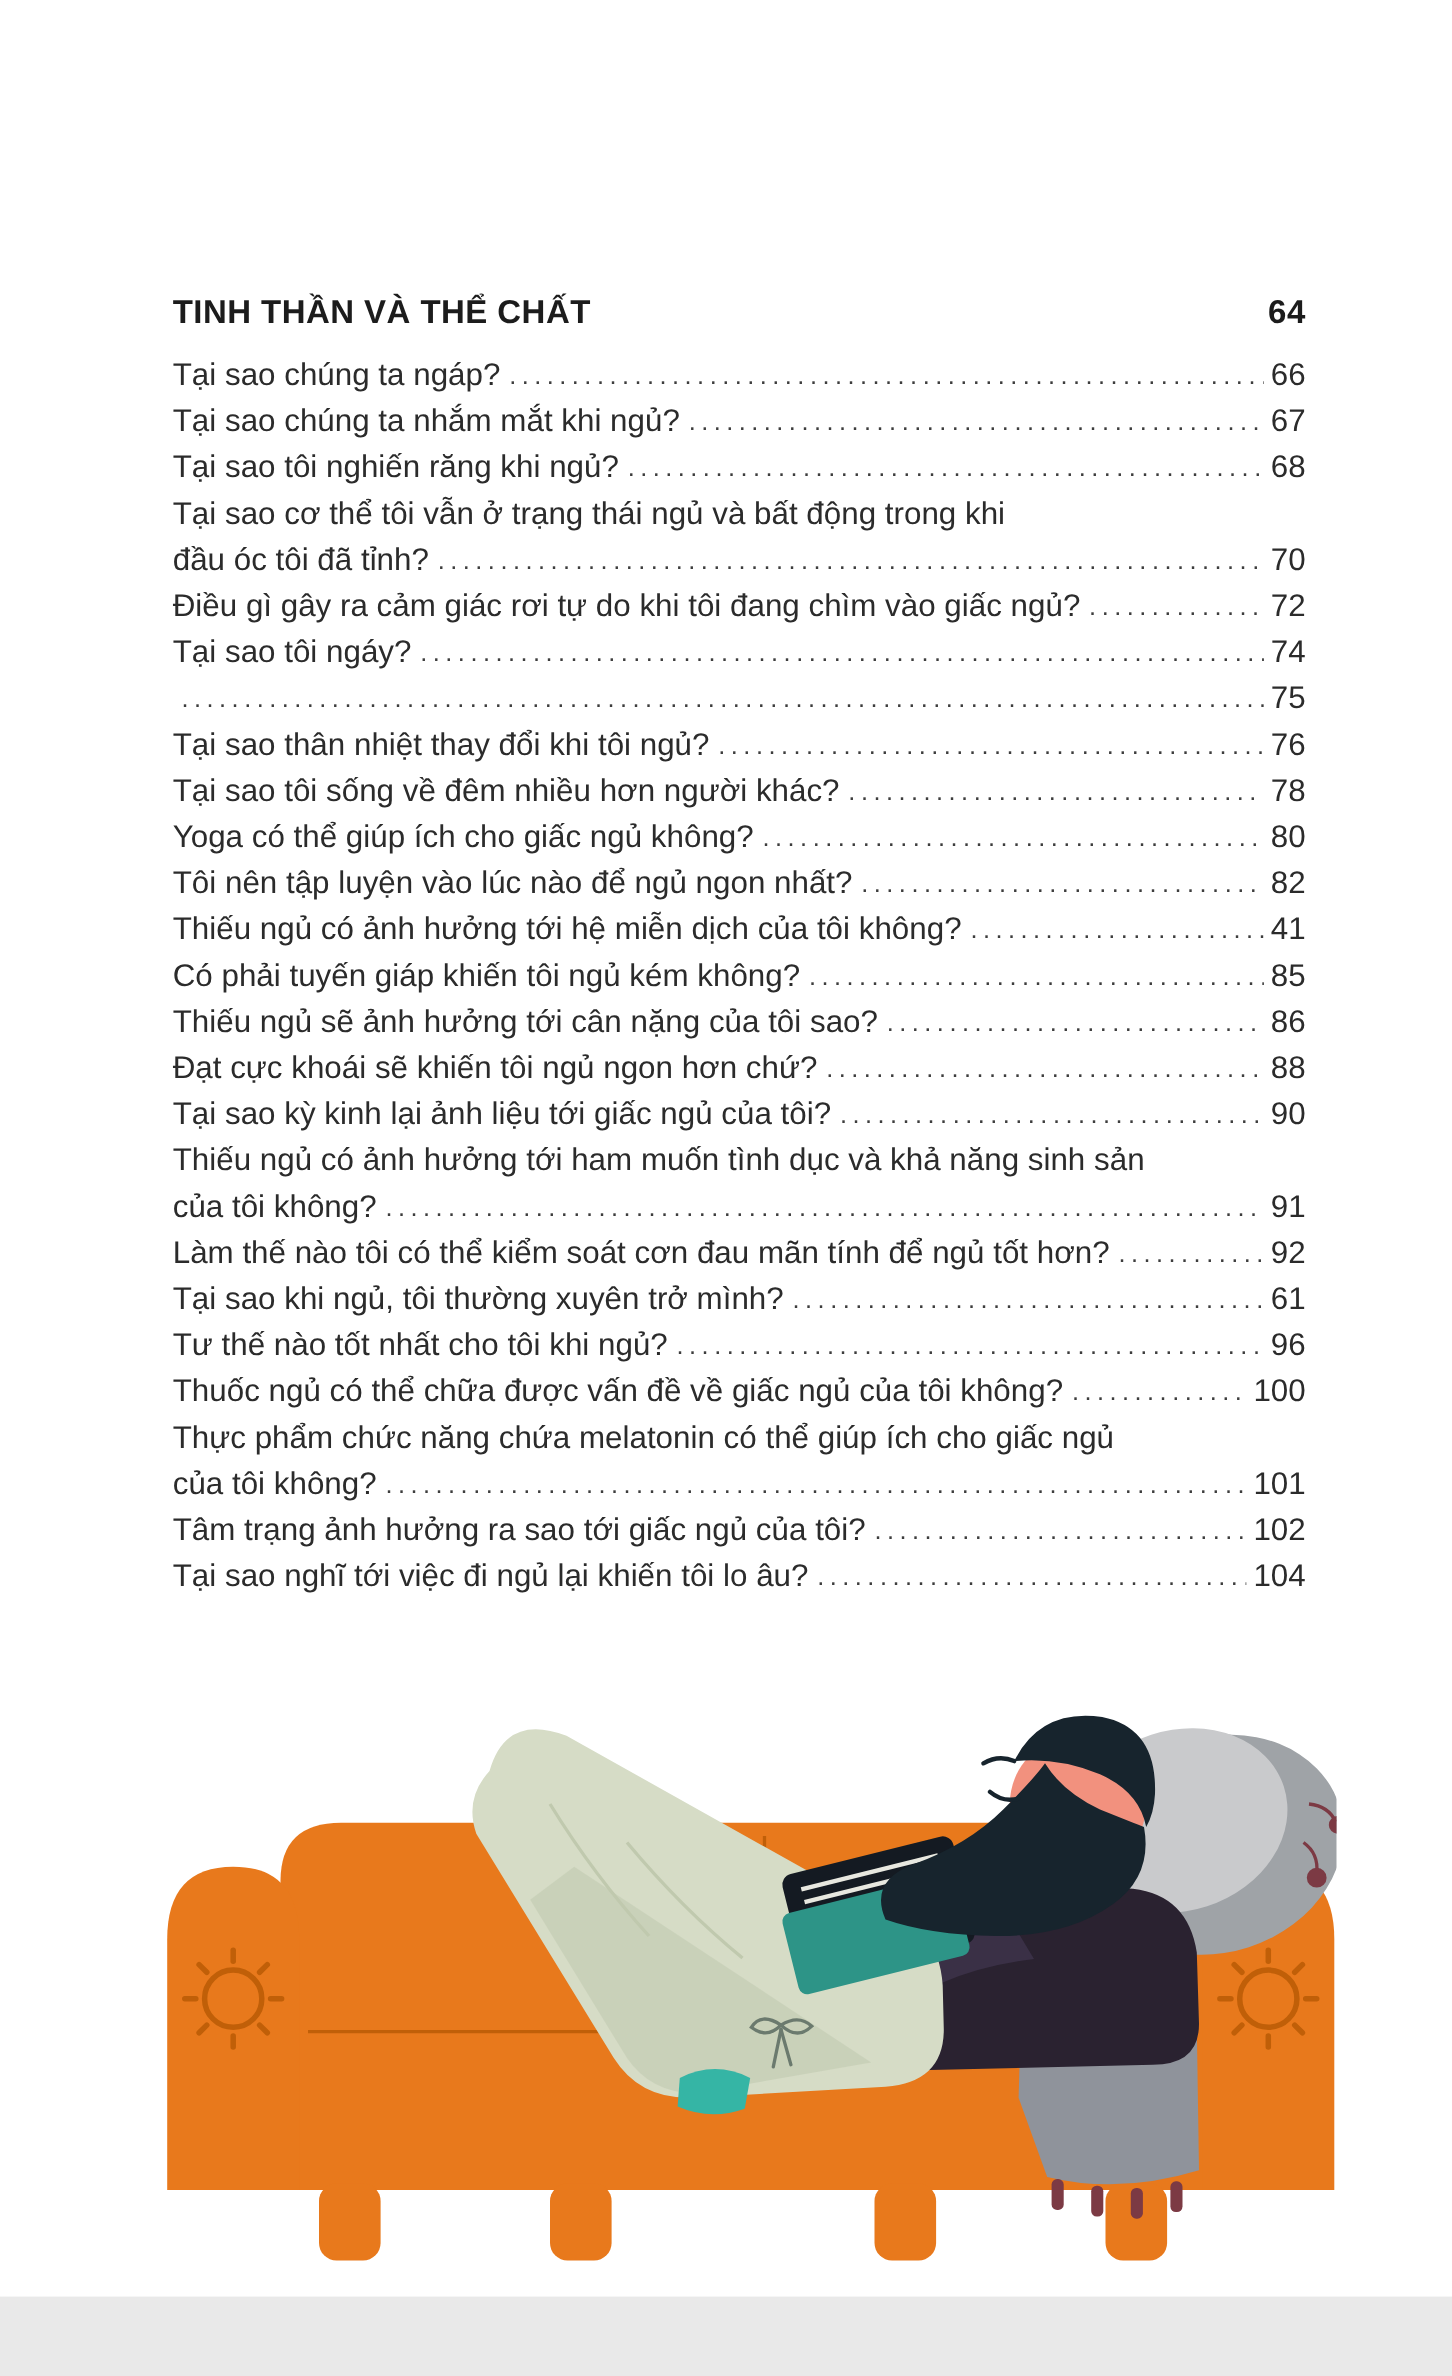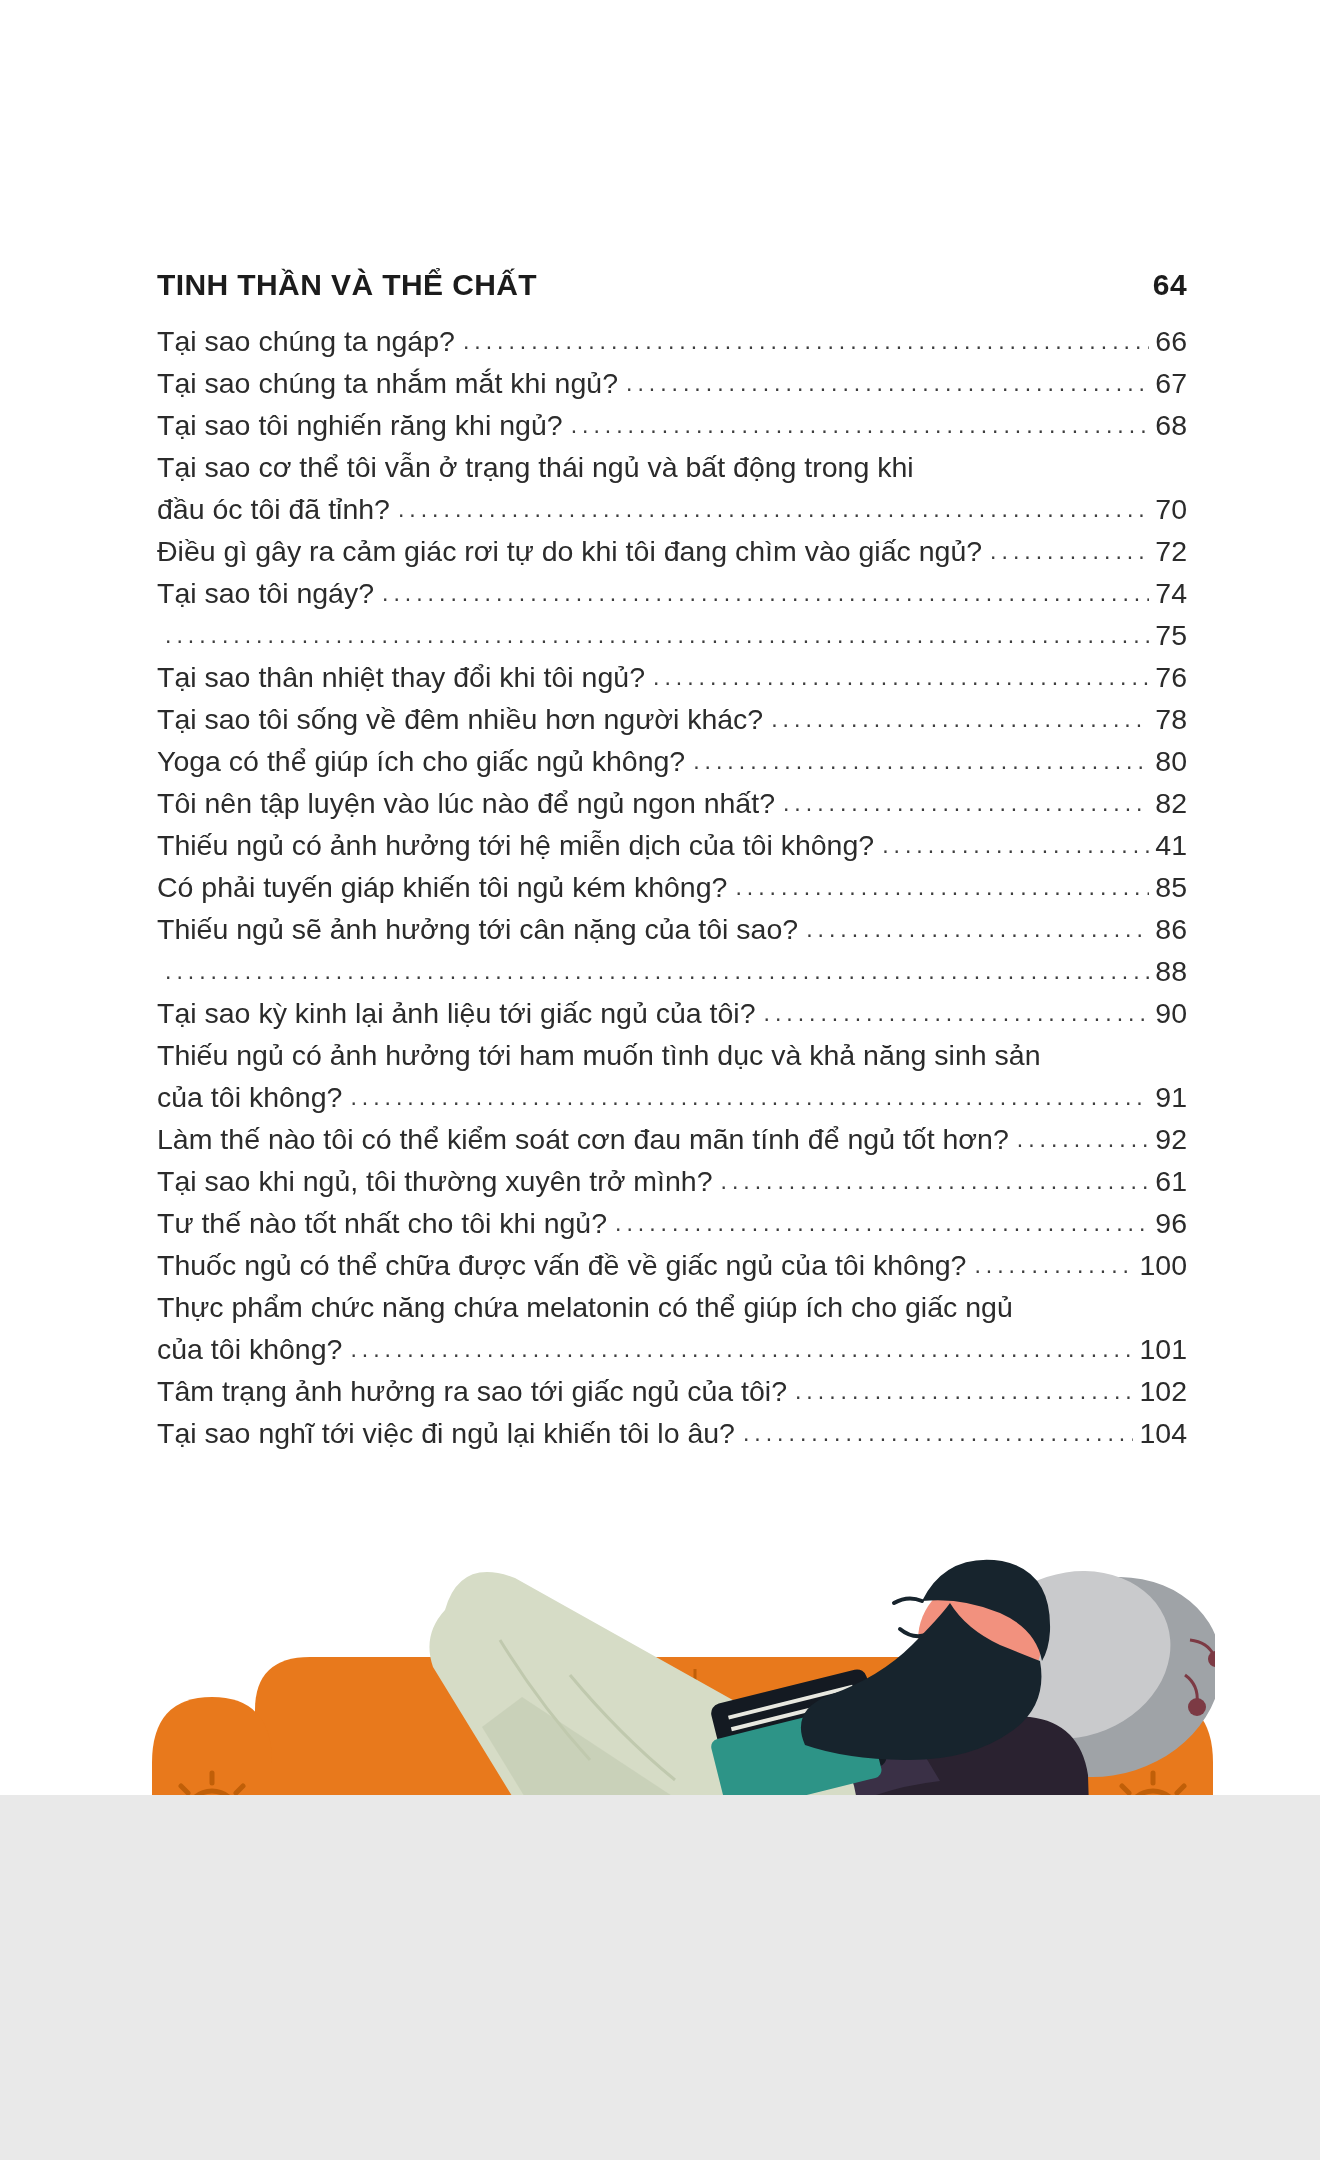--- a/index.html
+++ b/index.html
@@ -1,18 +1,18 @@
 <!DOCTYPE html>
 <html style="--couch: #E8791C; --couch-seam: #C05F08; --skin: #F2917E; --skin-shade: #D9755F; --hair: #17242D; --shirt: #2A2230; --shirt-light: #3A3046; --pants: #D6DCC6; --pants-shade: #C0C9AE; --string: #6B7A6E; --sock: #35B5A5; --book-cover: #2D9487; --book-spine: #141A22; --book-stripe: #E8E8E0; --pillow: #C9CACC; --pillow-shade: #9FA3A7; --blanket: #8F939B; --tassel: #7C3A44;"><head>
 <meta charset="utf-8">
 <style>
   html,body{margin:0;padding:0;background:#e9e9e9;}
   .page{
     position:relative;
-    width:1320px;height:1795px;
+    width:1320px;height:2088px;
     background:#ffffff;
     overflow:hidden;
     font-family:"Liberation Sans","DejaVu Sans",sans-serif;
     color:#2b2b2b;
   }
   
   .toc{position:absolute;left:157px;top:268px;width:1030px;}
   .toc-header{
     display:flex;align-items:baseline;justify-content:space-between;
     font-size:30px;font-weight:700;color:#1c1c1c;letter-spacing:.4px;
@@ -136,20 +136,21 @@
       <span class="toc-text">Có phải tuyến giáp khiến tôi ngủ kém không?</span>
       <span class="leader"></span>
       <span class="toc-page">85</span>
     </div>
         <div class="toc-row">
       <span class="toc-text">Thiếu ngủ sẽ ảnh hưởng tới cân nặng của tôi sao?</span>
       <span class="leader"></span>
       <span class="toc-page">86</span>
     </div>
         <div class="toc-row">
+      <span class="toc-text">Đạt cực khoái sẽ khiến tôi ngủ ngon hơn chứ?</span>
       <span class="leader"></span>
       <span class="toc-page">88</span>
     </div>
         <div class="toc-row">
       <span class="toc-text">Tại sao kỳ kinh lại ảnh liệu tới giấc ngủ của tôi?</span>
       <span class="leader"></span>
       <span class="toc-page">90</span>
     </div>
         <div class="toc-row no-page">
       <span class="toc-text">Thiếu ngủ có ảnh hưởng tới ham muốn tình dục và khả năng sinh sản</span>

